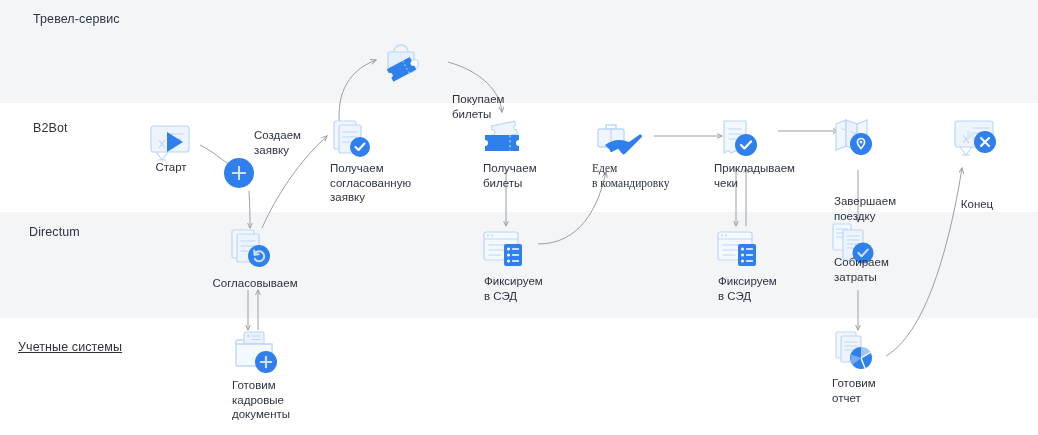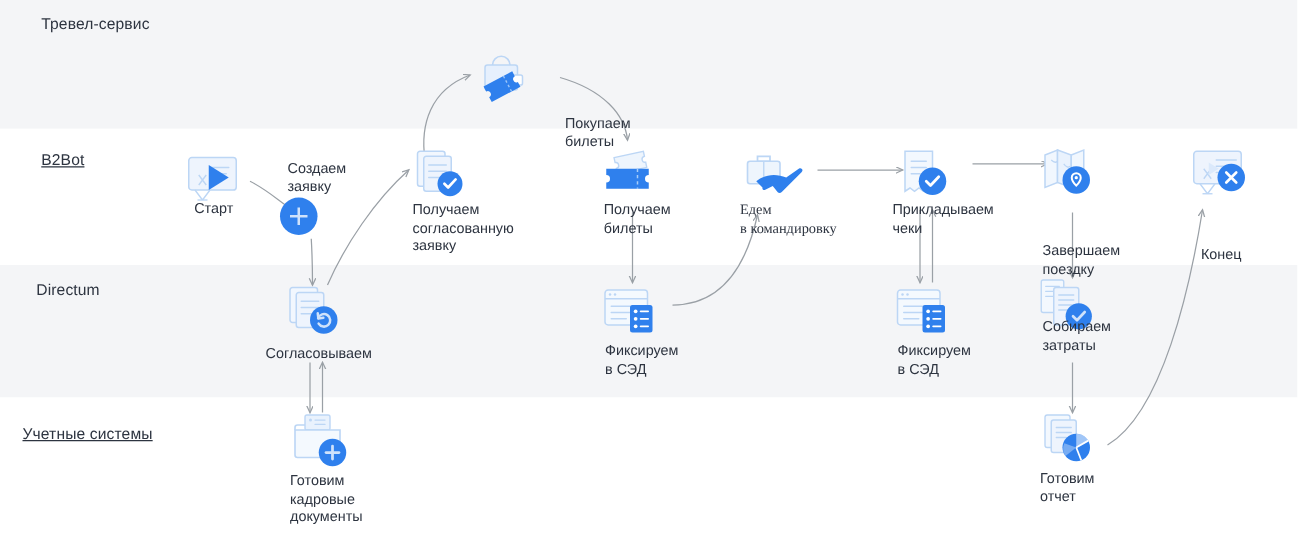--- a/index.html
+++ b/index.html
@@ -53,34 +53,35 @@
   }
   .plusnode .circ:before,.plusnode .circ:after{
     content:"";position:absolute;background:#cfe2fb;
   }
   .plusnode .circ:before{left:8px;top:14px;width:14px;height:2px;}
   .plusnode .circ:after{left:14px;top:8px;width:2px;height:14px;}
   .plusnode .lbl{
     position:absolute;
     font-size:11.5px;line-height:14.5px;color:#2d3440;
     white-space:pre;
+    margin-left:24px;
   }
 </style>
 </head>
 <body>
 
 <div id="canvas">
 
   <div class="lane" style="top:0;height:103px;background:#f4f5f7;"></div>
   <div class="lane" style="top:103px;height:109px;background:#ffffff;"></div>
   <div class="lane" style="top:212px;height:106px;background:#f4f5f7;"></div>
   <div class="lane" style="top:318px;height:117px;background:#ffffff;"></div>
 
   <div class="lane-label" style="left:33px;top:12px;">Тревел-сервис</div>
-  <div class="lane-label" style="left:33px;top:121px;text-decoration:underline;">B2Bot</div>
+  <div class="lane-label" style="left:33px;top:121px;">B2Bot</div>
   <div class="lane-label" style="left:29px;top:225px;">Directum</div>
   <div class="lane-label" style="left:18px;top:340px;text-decoration:underline;">Учетные системы</div>
 
   <svg class="edges" viewBox="0 0 1038 435">
     <defs>
       <marker id="ah" markerWidth="7" markerHeight="7" refX="5.4" refY="2.6" orient="auto">
         <path d="M0,0 L5.6,2.6 L0,5.2" fill="none" stroke="#9aa0a6" stroke-width="1"></path>
       </marker>
     </defs>
     <g fill="none" stroke="#9aa0a6" stroke-width="1">

